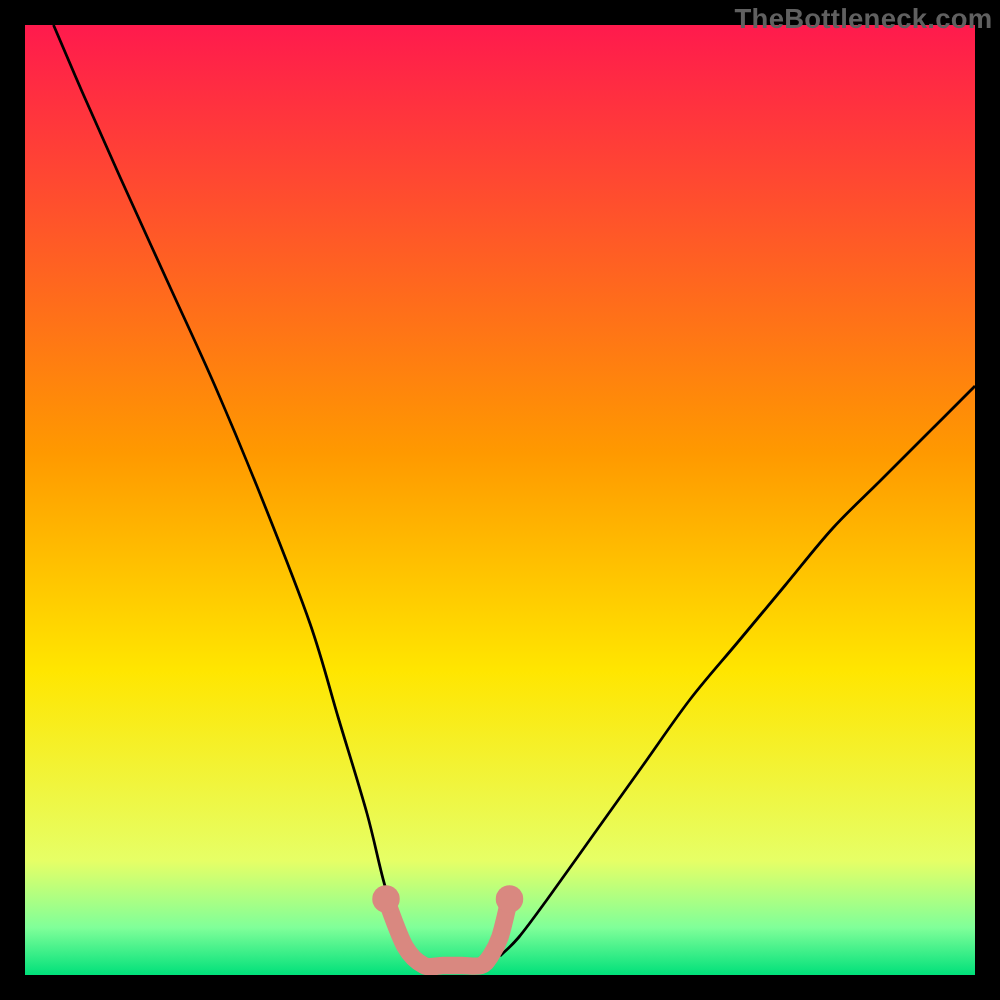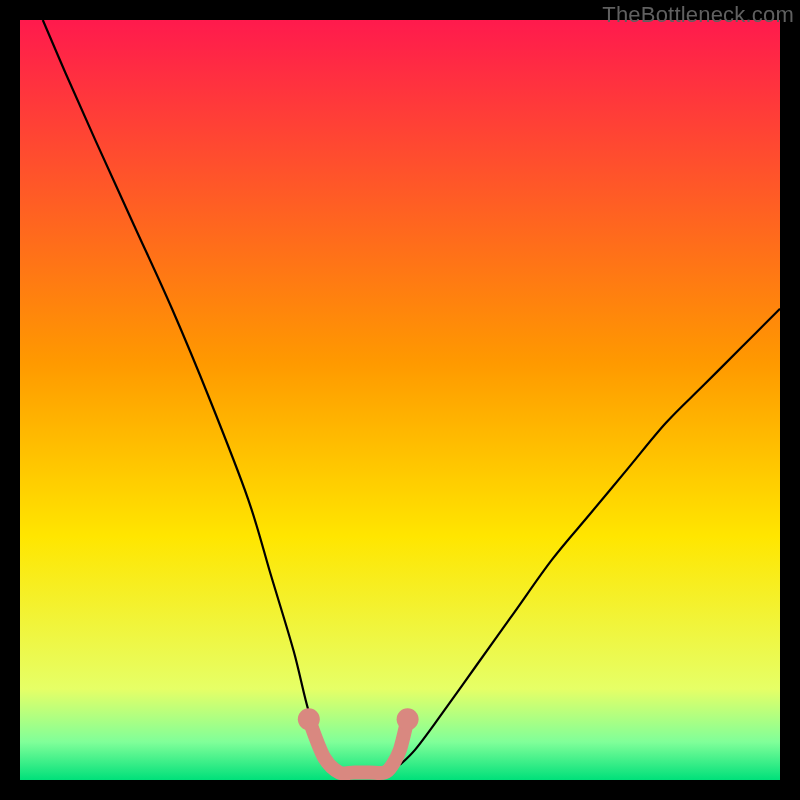--- a/index.html
+++ b/index.html
@@ -25,21 +25,21 @@
     top: 0;
     width: 760px;
     height: 760px;
   }
   .watermark {
     position: absolute;
     top: 2px;
     right: 6px;
     color: #606060;
     font-size: 22px;
-    font-weight: 400;
+    font-weight: 700;
     letter-spacing: 0.2px;
     user-select: none;
   }
   svg { display: block; }
 </style>
 </head>
 <body>
 
 <div class="frame">
   <svg class="plot-area" viewBox="0 0 760 760" width="760" height="760" preserveAspectRatio="none">

